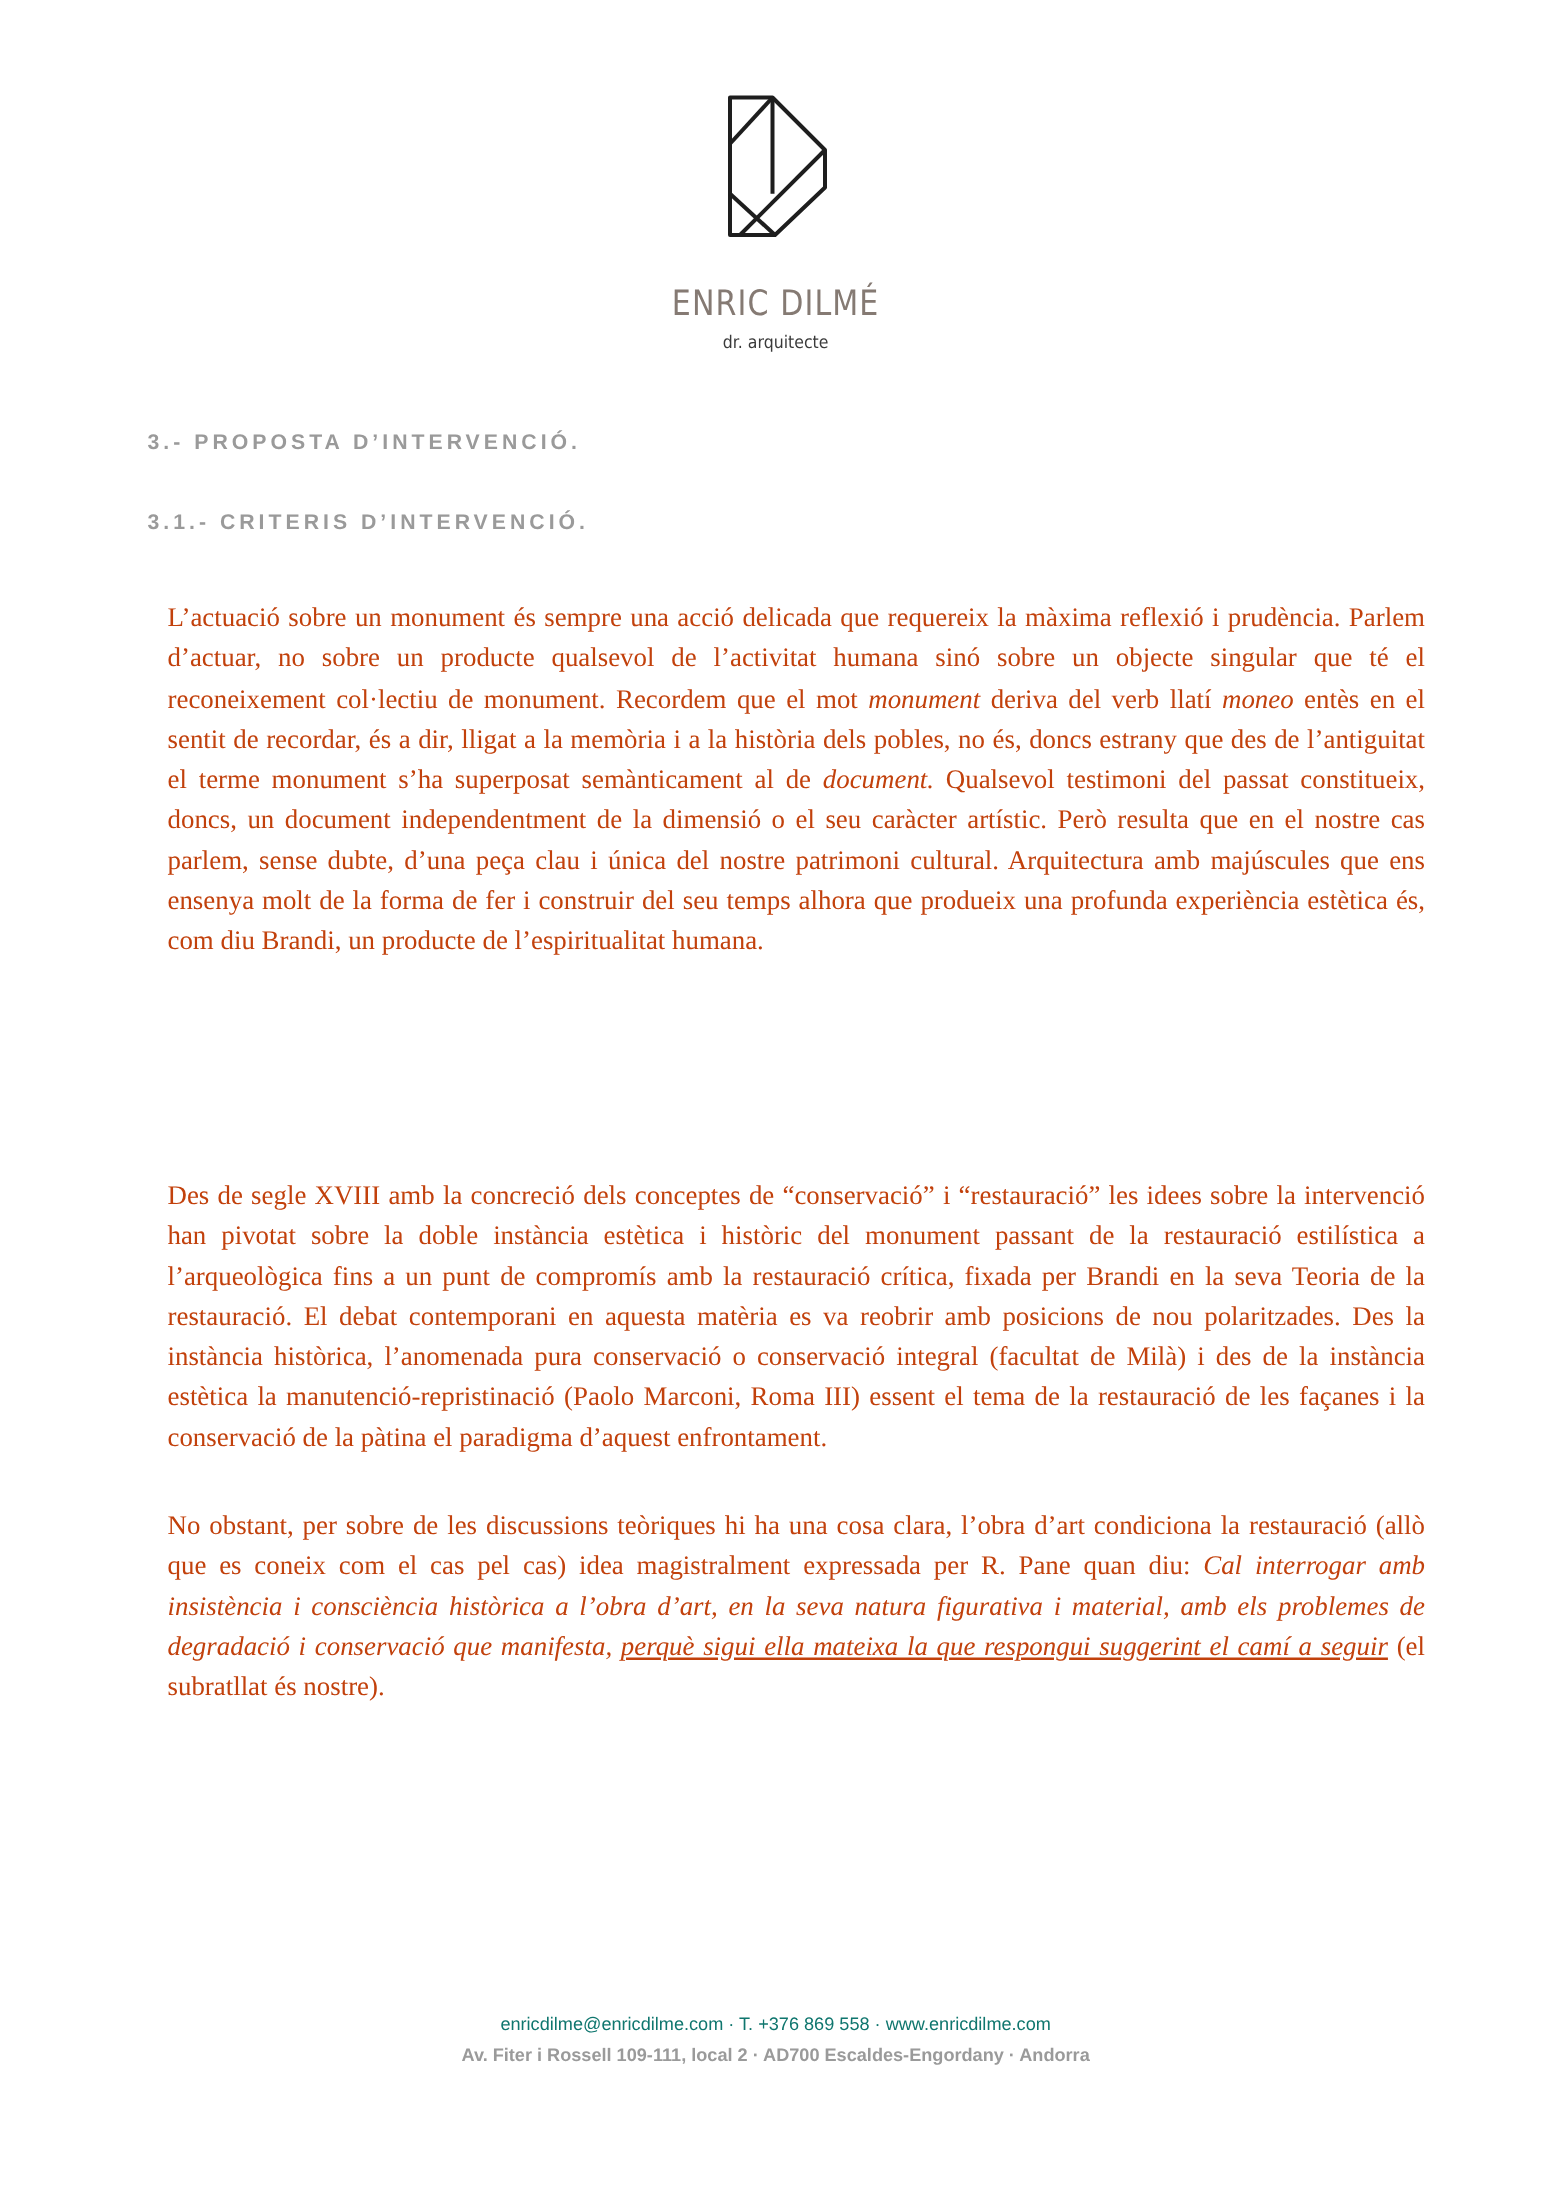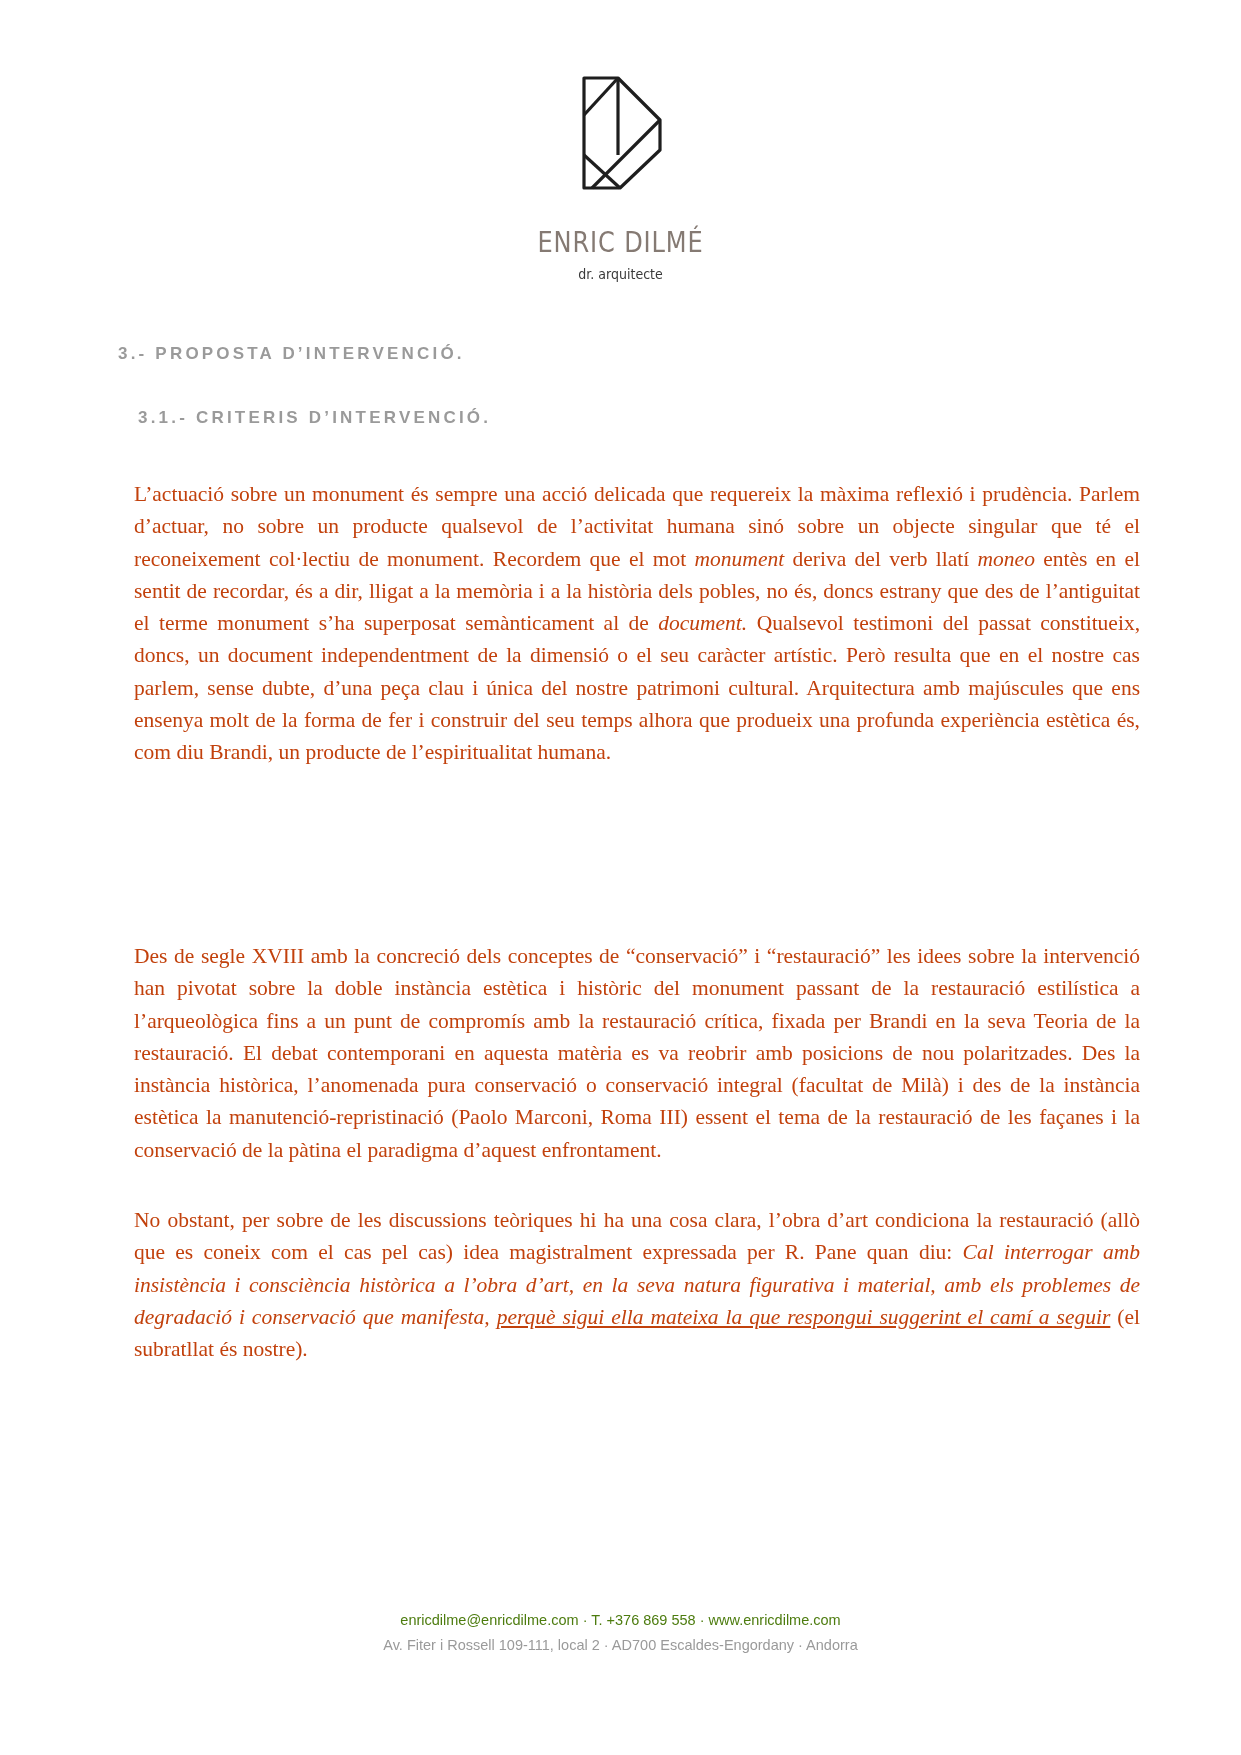--- a/index.html
+++ b/index.html
@@ -2,30 +2,30 @@
 <html><head>
 <meta charset="utf-8">
 <style>
   html, body { margin: 0; padding: 0; background: #ffffff; }
   body { width: 1241px; height: 1755px; position: relative; overflow: hidden; font-family: "Liberation Sans", sans-serif; color: #1a1a1a; }
   .logo-mark { position: absolute; left: 580px; top: 75px; width: 84px; height: 116px; }
   .brand-name { position: absolute; top: 226px; left: 0; width: 1241px; text-align: center; font-family: "DejaVu Sans", sans-serif; font-size: 28px; letter-spacing: 1px; color: #857a73; font-weight: normal; transform: scaleX(0.86); }
   .brand-sub { position: absolute; top: 266px; left: 0; width: 1241px; text-align: center; font-family: "DejaVu Sans", sans-serif; font-size: 14px; color: #3a3a3a; transform: scaleX(0.9); }
   .heading { position: absolute; left: 118px; font-family: "Liberation Sans", sans-serif; font-weight: bold; font-size: 17px; letter-spacing: 3.2px; color: #9a9a9a; margin: 0; }
   .h1 { top: 344px; }
-  .h2 { top: 408px; margin-left: 20px; }
+  .h2 { top: 408px; }
   .para { position: absolute; left: 118px; width: 1006px; font-family: Liberation Serif, serif; font-size: 21.5px; line-height: 32.3px; text-align: justify; color: #c2410c; margin: 16px; }
   .p1 { top: 462px; }
   .p2 { top: 924px; }
   .p3 { top: 1188px; }
   .para em { font-style: italic; }
   .para .u { text-decoration: underline; }
   .footer { position: absolute; left: 0; width: 1241px; text-align: center; font-family: "Liberation Sans", sans-serif; font-size: 14.5px; color: #8a8a8a; }
-  .f1 { top: 1612px; color: #4d7c0f; }
-  .f2 { top: 1637px; color: #9a9a9a; }
+  .f1 { top: 1612px; color: #0f766e; }
+  .f2 { top: 1637px; color: #9a9a9a; font-weight: bold; }
 </style>
 </head>
 <body>
 
 <svg class="logo-mark" viewBox="0 0 84 116">
   <g fill="none" stroke="#1e1e1e" stroke-width="3.2" stroke-linejoin="round">
 
     <path d="M4 3 L38 3 L80 45 L80 75 L40 113 L4 113 Z"></path>
 
     <line x1="38" y1="3" x2="38" y2="80"></line>

